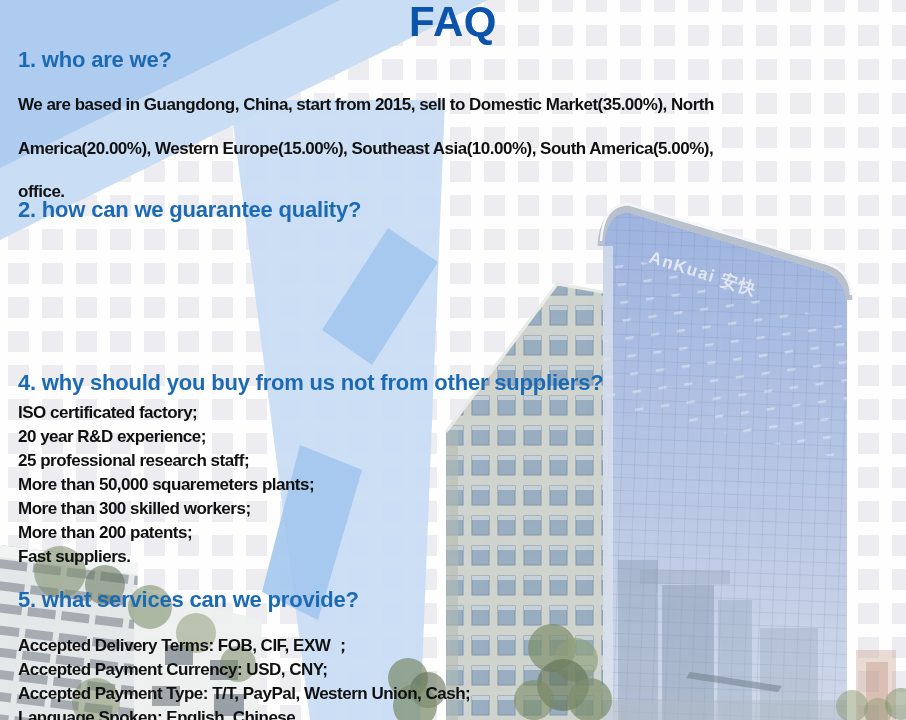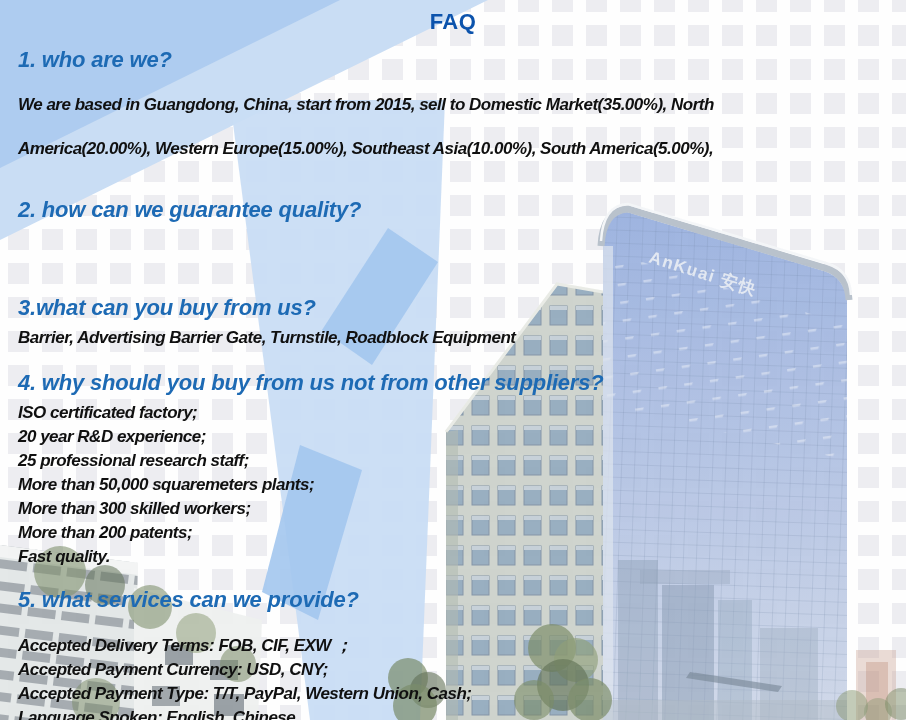--- a/index.html
+++ b/index.html
@@ -9,23 +9,23 @@
     background-color:#fefefe;
     background-image:
       linear-gradient(to bottom, #fefefe 13px, rgba(0,0,0,0) 13px),
       linear-gradient(to right, #ededf1 21px, rgba(0,0,0,0) 21px);
     background-size:34px 34px,34px 34px;
     background-position:8px 12px,8px 12px;
   }
   .bgsvg{position:absolute;left:0;top:0;width:906px;height:720px;}
   .title{
     position:absolute;top:2px;left:0;width:906px;text-align:center;
-    font-size:22px;font-weight:bold;color:#0c53ac;letter-spacing:.5px;margin:0;line-height:40px;
+    font-size:42px;font-weight:bold;color:#0c53ac;letter-spacing:.5px;margin:0;line-height:40px;
   }
-  .sections{position:absolute;left:0;top:0;width:906px;height:712px;font-style:italic;}
+  .sections{position:absolute;left:0;top:0;width:906px;height:712px;}
   .section{position:absolute;left:18px;width:884px;}
   .heading{font-size:22px;line-height:28px;font-weight:bold;color:#1d6ab4;letter-spacing:-.2px;white-space:nowrap;}
   .body{margin-top:4px;}
   .line{font-size:17px;line-height:24px;font-weight:bold;color:#101010;letter-spacing:-.5px;white-space:nowrap;}
   .s1{top:46px}.s2{top:196px}.s3{top:294px}.s4{top:369px}.s5{top:586px}
   .s1 .line{line-height:24.5px;margin-top:19px;}
   .s5 .body{margin-top:20px;}
   .logo-text{font-size:17px;font-weight:bold;letter-spacing:1.5px;}
 </style>
 </head>
@@ -127,44 +127,39 @@
   </svg>
 
   <h1 class="title">FAQ</h1>
 
   <main class="sections">
     <section class="section s1">
       <div class="heading">1. who are we?</div>
       <div class="body">
           <div class="line">We are based in Guangdong, China, start from 2015, sell to Domestic Market(35.00%), North</div>
           <div class="line">America(20.00%), Western Europe(15.00%), Southeast Asia(10.00%), South America(5.00%),</div>
+          <div class="line">office.</div>
         </div>
     </section>
 
     <section class="section s2">
       <div class="heading">2. how can we guarantee quality?</div>
     </section>
 
-    <section class="section s3">
-      <div class="heading">3.what can you buy from us?</div>
-      <div class="body">
-          <div class="line">Barrier, Advertising Barrier Gate, Turnstile, Roadblock Equipment</div>
-        </div>
-    </section>
 
     <section class="section s4">
       <div class="heading">4. why should you buy from us not from other suppliers?</div>
       <div class="body">
           <div class="line">ISO certificated factory;</div>
           <div class="line">20 year R&amp;D experience;</div>
           <div class="line">25 professional research staff;</div>
           <div class="line">More than 50,000 squaremeters plants;</div>
           <div class="line">More than 300 skilled workers;</div>
           <div class="line">More than 200 patents;</div>
-          <div class="line">Fast quality.</div>
+          <div class="line">Fast suppliers.</div>
         </div>
     </section>
 
     <section class="section s5">
       <div class="heading">5. what services can we provide?</div>
       <div class="body">
           <div class="line">Accepted Delivery Terms: FOB, CIF, EXW ；</div>
           <div class="line">Accepted Payment Currency: USD, CNY;</div>
           <div class="line">Accepted Payment Type: T/T, PayPal, Western Union, Cash;</div>
           <div class="line">Language Spoken: English, Chinese</div>

